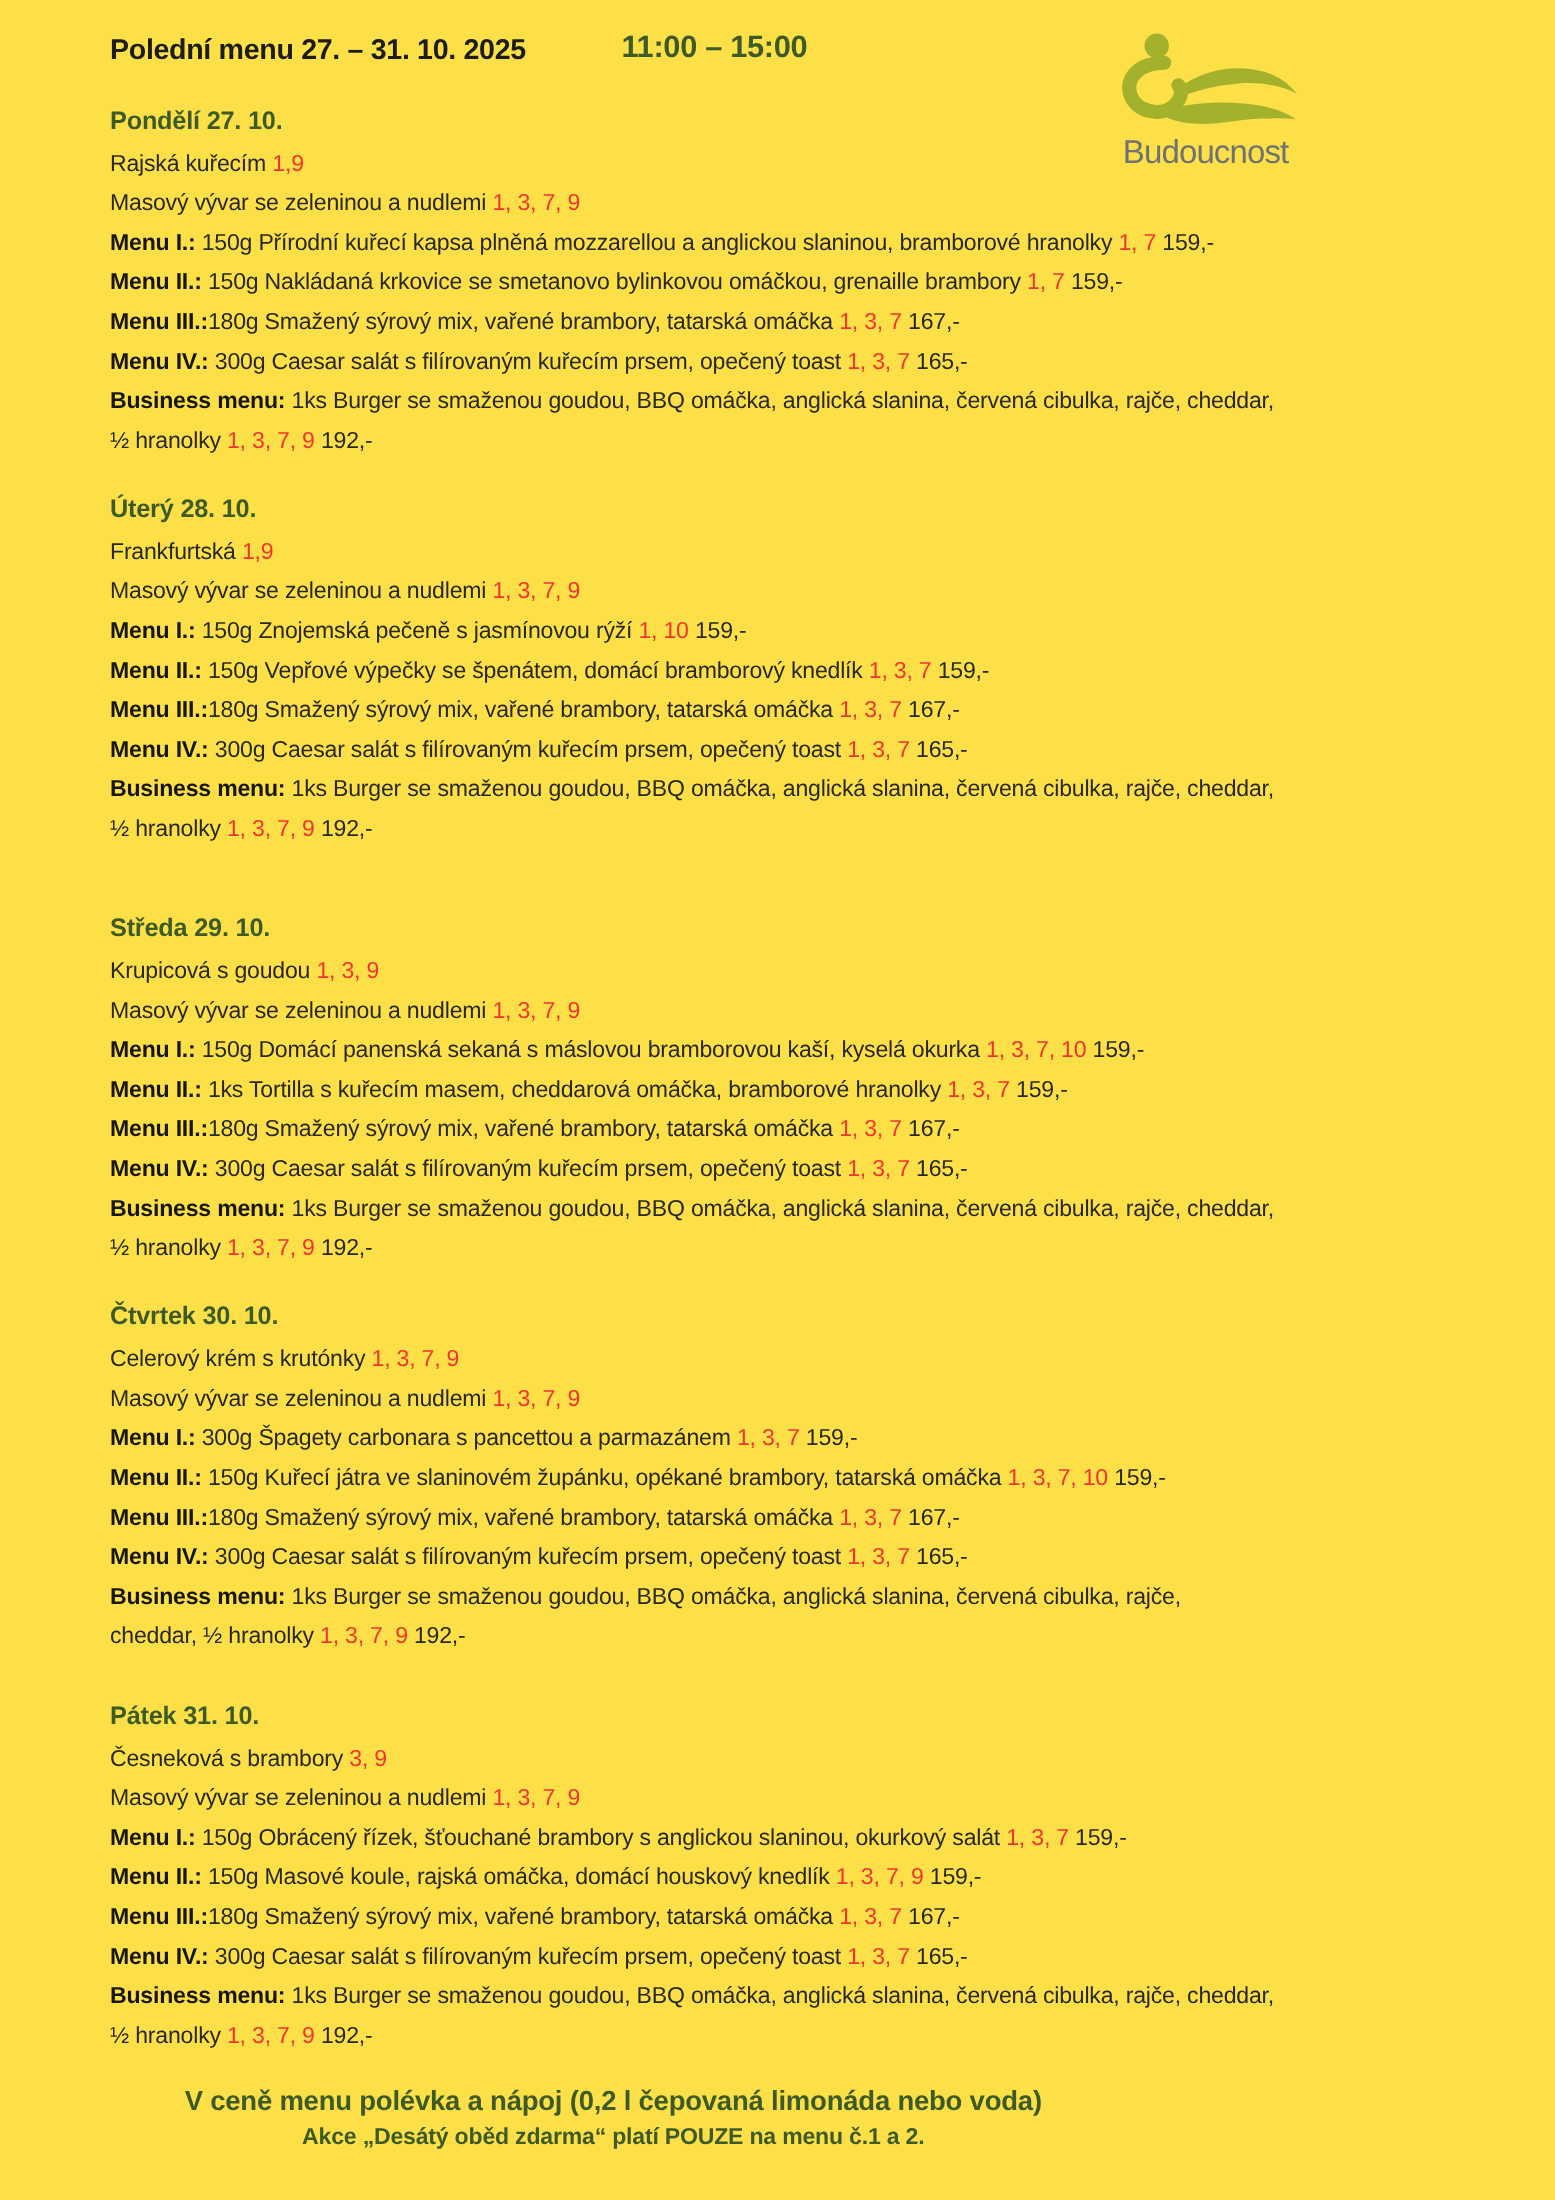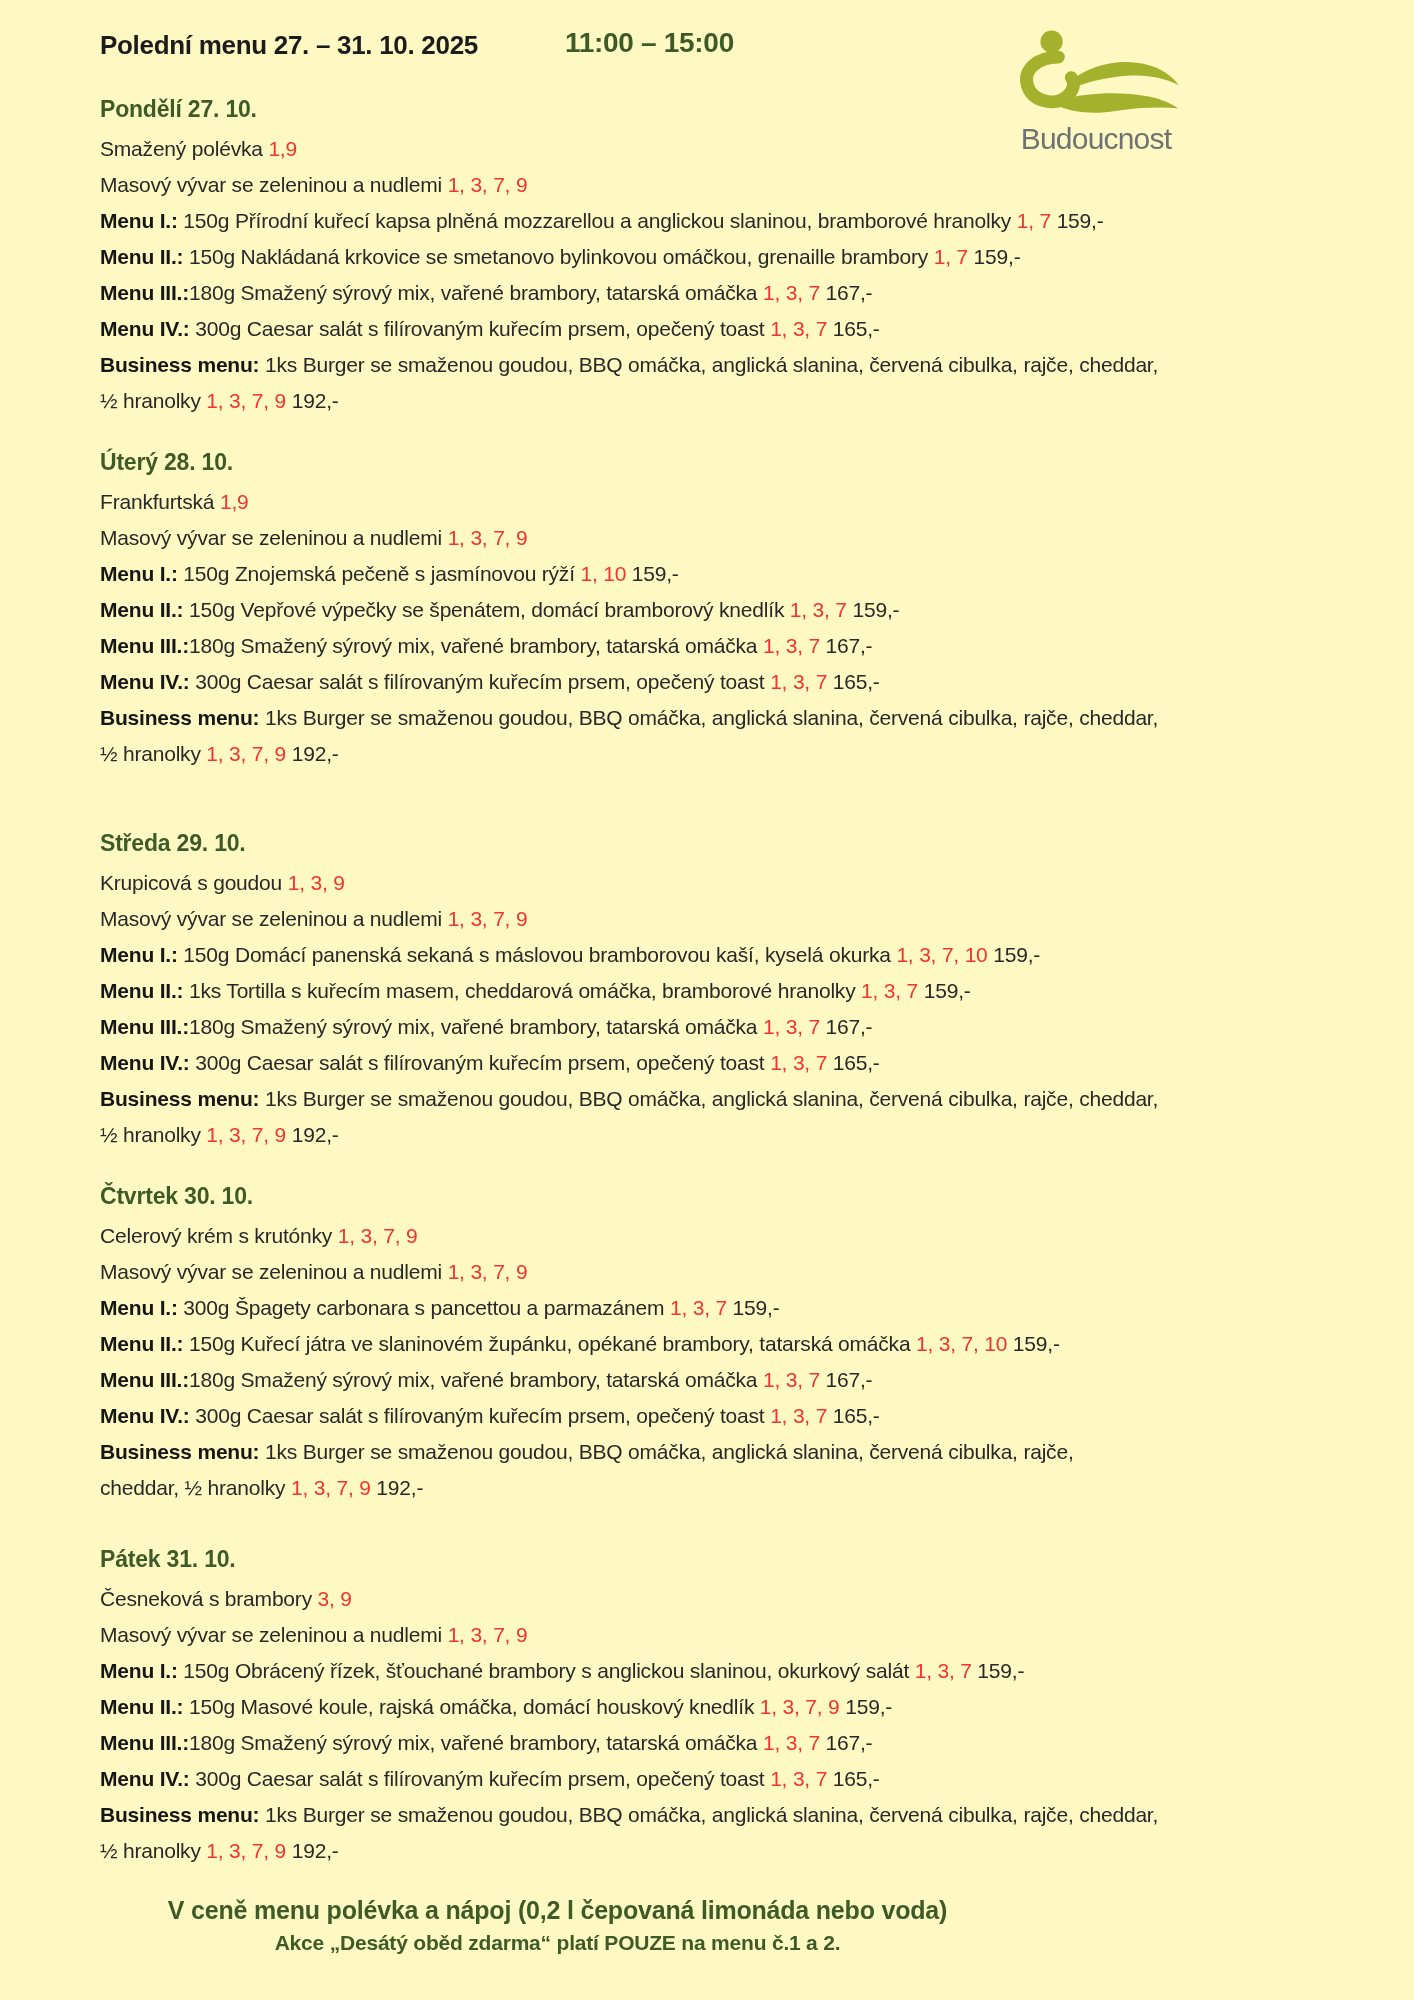--- a/index.html
+++ b/index.html
@@ -12,21 +12,21 @@
   *{margin:0;padding:0;box-sizing:border-box;}
   html,body{background:#ffffff;}
   body{
     font-family:"Liberation Sans","DejaVu Sans",sans-serif;
     color:var(--body);
   }
   .page{
     position:relative;
     width:1414px;
     height:2000px;
-    background:#fef9c3;
+    background:#fde047;
     padding:30px 84px 0 100px;
     overflow:hidden;
   }
   .header{
     position:relative;
     height:40px;
   }
   .doc-title{
     position:absolute;
     left:0; top:0;
@@ -105,21 +105,21 @@
         <path d="M70,62 C95,42 130,35 160,43 C176,47 189,56 197,67 C180,58 158,54 135,56 C111,58 87,64 72,71 Z" fill="#a4b12d"></path>
         <path d="M58,84 C90,75 130,74 160,80 C176,83 189,89 196,94 C175,92 149,93 123,97 C99,101 72,99 58,92 Z" fill="#a4b12d"></path>
       </svg>
       <div class="logo-text">Budoucnost</div>
     </div>
   </div>
 
   <div class="menu-days" id="menu-days">
       <section class="day-section">
         <h2 class="day-heading">Pondělí 27. 10.</h2>
-        <div class="menu-line"><span class="seg-plain">Smažený polévka </span><span class="seg-red">1,9</span></div>
+        <div class="menu-line"><span class="seg-plain">Rajská kuřecím </span><span class="seg-red">1,9</span></div>
         <div class="menu-line"><span class="seg-plain">Masový vývar se zeleninou a nudlemi </span><span class="seg-red">1, 3, 7, 9</span></div>
         <div class="menu-line"><span class="seg-bold">Menu I.:</span><span class="seg-plain"> 150g Přírodní kuřecí kapsa plněná mozzarellou a anglickou slaninou, bramborové hranolky </span><span class="seg-red">1, 7</span><span class="seg-plain"> 159,-</span></div>
         <div class="menu-line"><span class="seg-bold">Menu II.:</span><span class="seg-plain"> 150g Nakládaná krkovice se smetanovo bylinkovou omáčkou, grenaille brambory </span><span class="seg-red">1, 7</span><span class="seg-plain"> 159,-</span></div>
         <div class="menu-line"><span class="seg-bold">Menu III.:</span><span class="seg-plain">180g Smažený sýrový mix, vařené brambory, tatarská omáčka </span><span class="seg-red">1, 3, 7</span><span class="seg-plain"> 167,-</span></div>
         <div class="menu-line"><span class="seg-bold">Menu IV.:</span><span class="seg-plain"> 300g Caesar salát s filírovaným kuřecím prsem, opečený toast </span><span class="seg-red">1, 3, 7</span><span class="seg-plain"> 165,-</span></div>
         <div class="menu-line"><span class="seg-bold">Business menu:</span><span class="seg-plain"> 1ks Burger se smaženou goudou, BBQ omáčka, anglická slanina, červená cibulka, rajče, cheddar,</span></div>
         <div class="menu-line"><span class="seg-plain">½ hranolky </span><span class="seg-red">1, 3, 7, 9</span><span class="seg-plain"> 192,-</span></div>
       </section>
       <section class="day-section">
         <h2 class="day-heading">Úterý 28. 10.</h2>

